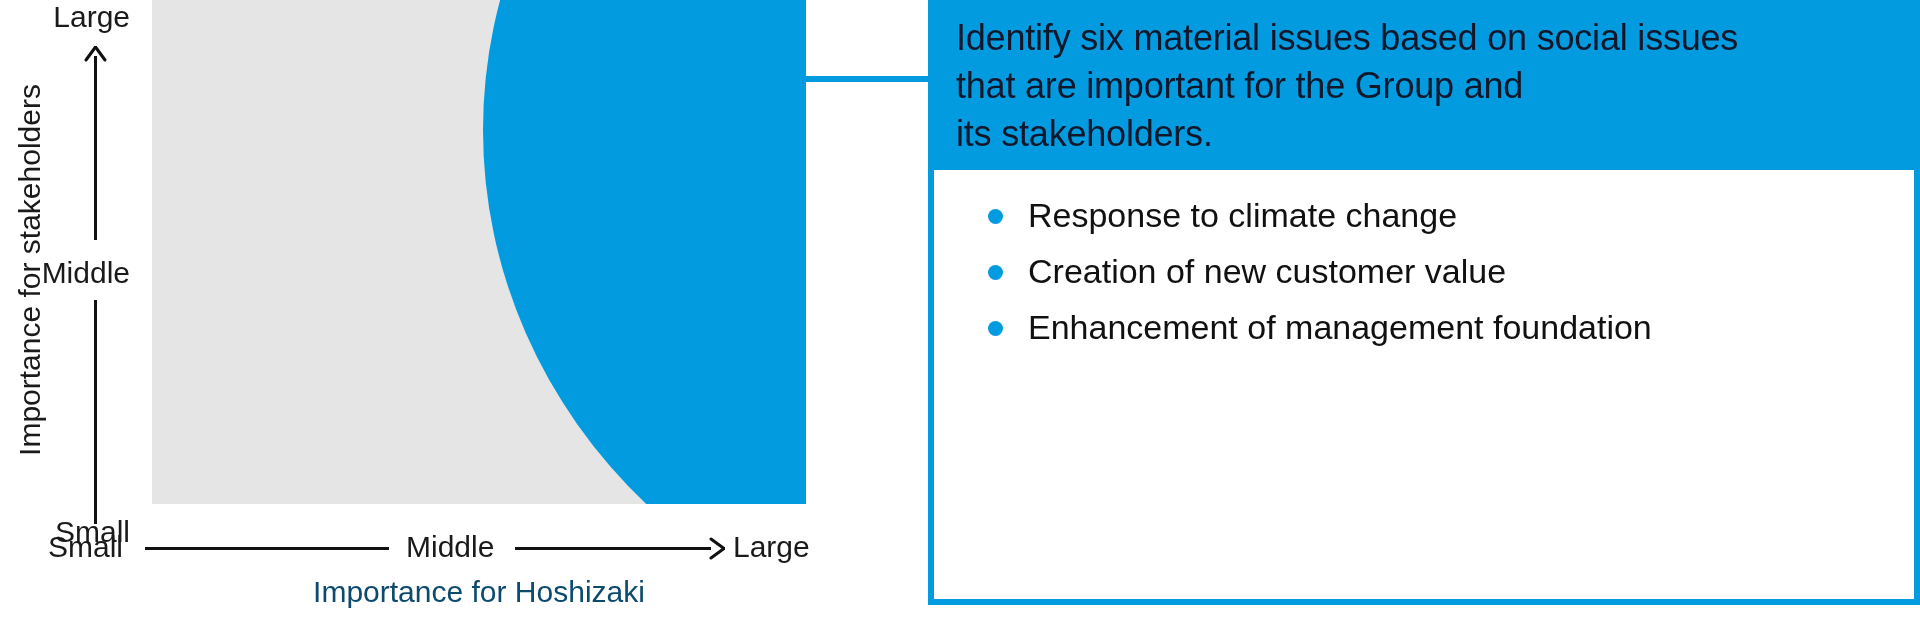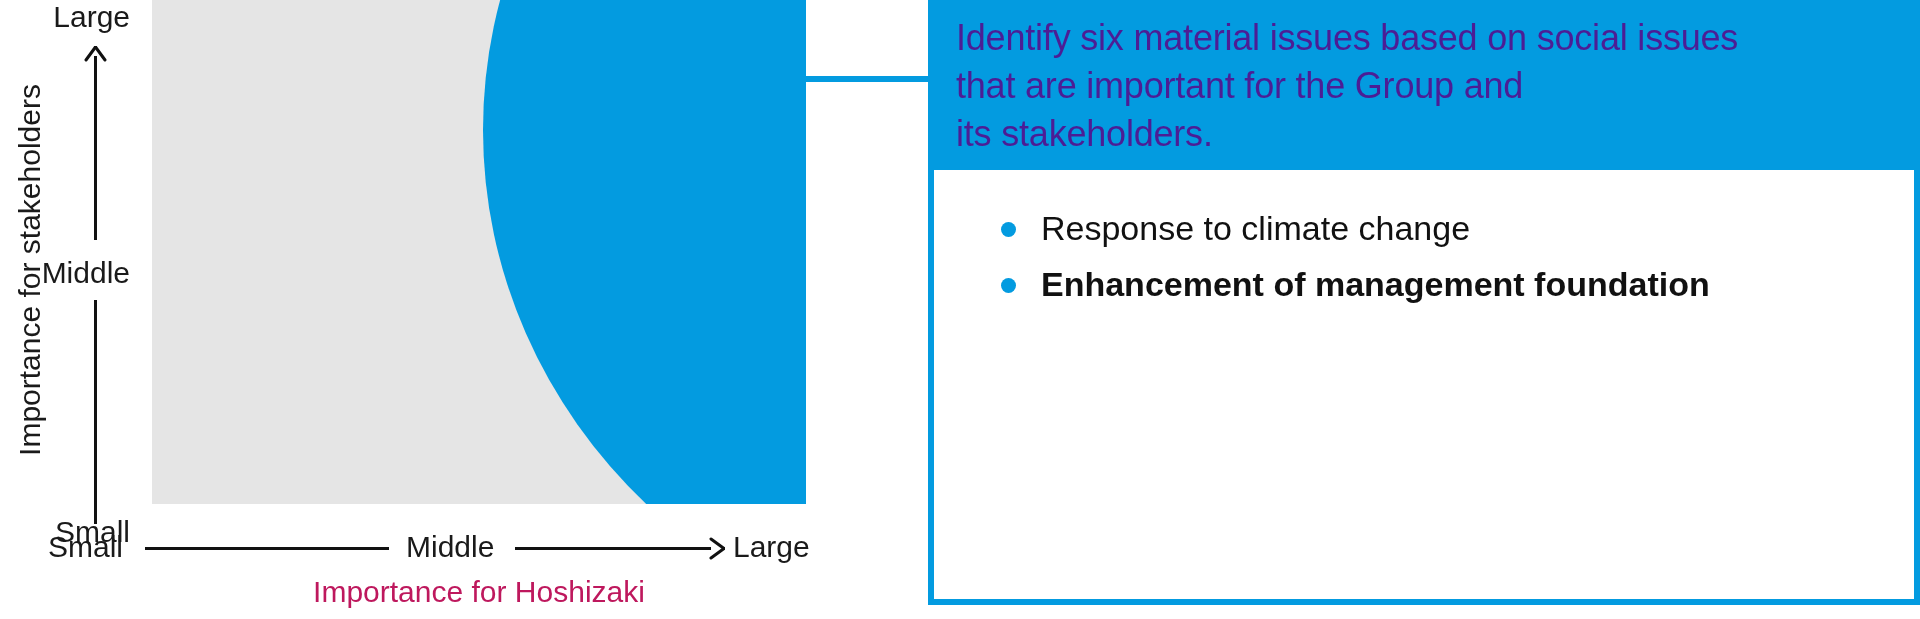--- a/index.html
+++ b/index.html
@@ -120,21 +120,21 @@
   }
 
   .x-axis-title {
     position: absolute;
     left: 152px;
     top: 577px;
     width: 654px;
     text-align: center;
     font-size: 30px;
     line-height: 1;
-    color: #be185d;
+    color: #0c4a6e;
     white-space: nowrap;
   }
 
   
   .connector {
     position: absolute;
     left: 806px;
     top: 76px;
     width: 124px;
     height: 6px;
@@ -152,53 +152,53 @@
   .panel-header {
     position: absolute;
     left: 0; top: 0;
     width: 992px;
     height: 170px;
     background: #039BE0;
     box-sizing: border-box;
     padding: 14px 24px 0 28px;
   }
   .panel-header-text {
-    color: #4c1d95;
+    color: #0f172a;
     font-size: 36px;
     line-height: 48px;
     white-space: pre-line;
     letter-spacing: -0.2px;
   }
 
   .panel-body {
     position: absolute;
     left: 0;
     top: 170px;
     width: 992px;
     height: 435px;
     box-sizing: border-box;
     border: 6px solid #039BE0;
     border-top: 0;
     background: #ffffff;
     padding: 22px 20px 20px 52px;
   }
   .issue-list {
     list-style: none;
-    margin: 13px;
+    margin: 0;
     padding: 0;
   }
   .issue-item {
     position: relative;
     padding-left: 42px;
     font-size: 34px;
     line-height: 46px;
     color: #111111;
     margin-bottom: 10px;
   }
-  .issue-item:last-child { margin-bottom: 0; font-weight: bold; }
+  .issue-item:last-child { margin-bottom: 0; }
   .issue-bullet {
     position: absolute;
     left: 2px;
     top: 17px;
     width: 15px;
     height: 15px;
     border-radius: 50%;
     background: #039BE0;
   }
   .issue-text { display: block; white-space: pre-line; }
@@ -253,20 +253,24 @@
 
     <div class="panel-body">
       <ul class="issue-list">
 
         <li class="issue-item">
           <span class="issue-bullet"></span>
           <span class="issue-text">Response to climate change</span>
         </li>
 
 
+        <li class="issue-item">
+          <span class="issue-bullet"></span>
+          <span class="issue-text">Creation of new customer value</span>
+        </li>
 
 
 
         <li class="issue-item">
           <span class="issue-bullet"></span>
           <span class="issue-text">Enhancement of management foundation</span>
         </li>
 
       </ul>
     </div>

